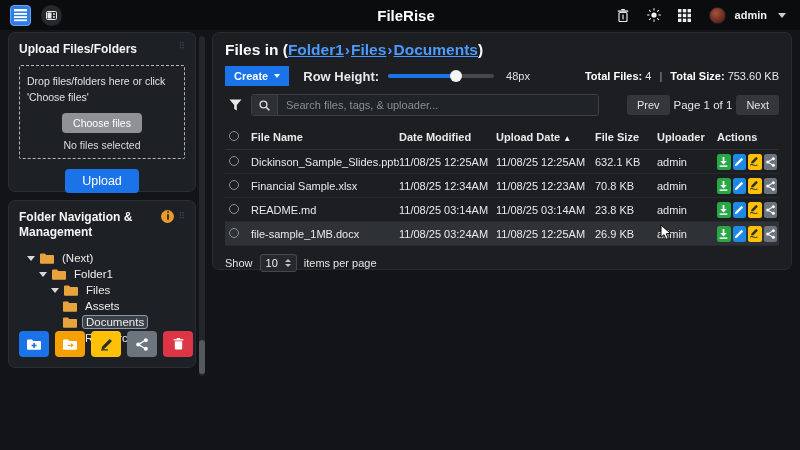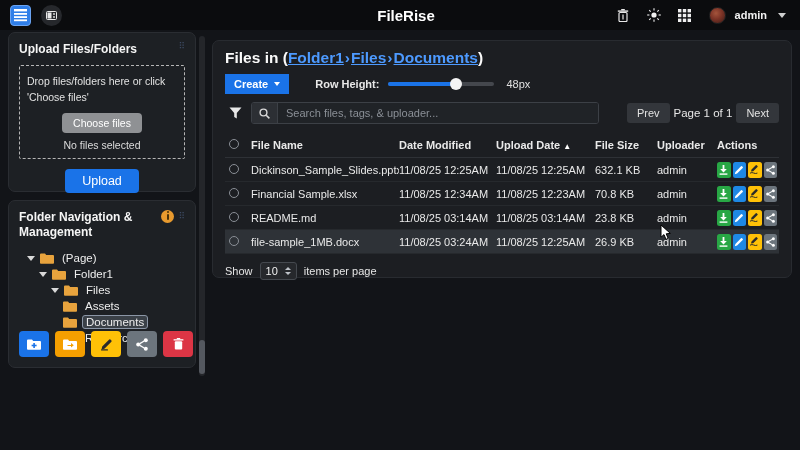--- a/index.html
+++ b/index.html
@@ -55,29 +55,29 @@
   .tree-label.selected { background:#3a4047; border:1px solid #8b96a6; }
   .folder-actions { position:absolute; left:10px; bottom:10px; display:flex; gap:6px; }
   .fa-btn { width:30px; height:26px; border:none; border-radius:4px; display:flex; align-items:center; justify-content:center; }
   .fa-blue { background:#1a73e8; } .fa-orange { background:#f59f00; } .fa-amber { background:#ffc107; } .fa-gray { background:#6c757d; } .fa-red { background:#dc3545; }
 
   
   .main-scrollbar { position:absolute; left:199px; top:36px; width:6px; height:340px; background:#24262a; border-radius:3px; }
   .main-scroll-thumb { position:absolute; left:0; bottom:2px; width:6px; height:34px; background:#54585f; border-radius:3px; }
 
   
-  .panel { position:absolute; left:212px; top:40px; width:580px; height:238px; background:#1c1e22; border:1px solid #282b30; border-radius:7px; padding:8px 12px; display:flex; flex-direction:column; }
+  .panel { position:absolute; left:212px; top:32px; width:580px; height:238px; background:#1c1e22; border:1px solid #282b30; border-radius:7px; padding:8px 12px; display:flex; flex-direction:column; }
   .bc { font-size:15.5px; font-weight:bold; color:#fafafa; }
   .bc a { color:#4d9aff; text-decoration:underline; cursor:pointer; }
   .bc .sep { color:#4d9aff; text-decoration:none; font-weight:bold; padding:0 1px; }
 
   .controls { display:flex; align-items:center; margin-top:7px; height:22px; }
   .create-btn { background:#1a73e8; color:#fff; border:none; border-radius:0; font-size:11px; font-weight:bold; padding:4px 9px; display:flex; align-items:center; gap:6px; font-family:inherit; }
   .create-caret { width:0; height:0; border-left:3.5px solid transparent; border-right:3.5px solid transparent; border-top:4px solid #fff; }
-  .rh-label { font-size:11px; font-weight:bold; color:#e8e8e8; margin-left:26px; }
+  .rh-label { font-size:13px; font-weight:bold; color:#e8e8e8; margin-left:14px; }
   .slider { position:relative; width:106px; height:4px; background:#44474d; border-radius:2px; margin-left:9px; }
   .slider-fill { position:absolute; left:0; top:0; height:4px; width:68px; background:#1a73e8; border-radius:2px; }
   .slider-thumb { position:absolute; left:62px; top:-4px; width:12px; height:12px; border-radius:50%; background:#f4f4f4; }
   .rh-value { font-size:11px; color:#e0e0e0; margin-left:12px; }
   .totals { margin-left:auto; font-size:11px; color:#e6e6e6; }
   .totals b { color:#ffffff; }
   .totals .div { padding:0 5px; color:#9aa0a6; }
 
   .search-row { display:flex; align-items:center; margin-top:8px; height:22px; }
   .filter-btn { width:20px; height:20px; background:transparent; border:none; display:flex; align-items:center; justify-content:center; }
@@ -201,21 +201,21 @@
         <span class="drag-dots">⠿</span>
       </div>
     </div>
 
     <div class="tree">
       <div class="tree-row lvl0">
         <span class="tw-caret"></span>
         <svg width="14" height="11" viewBox="0 0 14 11">
             <path d="M0 1.5 Q0 0.5 1 0.5 H5 L6.2 2 H13 Q14 2 14 3 V10 Q14 10.8 13 10.8 H1 Q0 10.8 0 10 Z" fill="#e8a33d"></path>
           </svg>
-        <span class="tree-label">(Page)</span>
+        <span class="tree-label">(Next)</span>
       </div>
       <div class="tree-row lvl1">
         <span class="tw-caret"></span>
         <svg width="14" height="11" viewBox="0 0 14 11">
             <path d="M0 1.5 Q0 0.5 1 0.5 H5 L6.2 2 H13 Q14 2 14 3 V10 Q14 10.8 13 10.8 H1 Q0 10.8 0 10 Z" fill="#e8a33d"></path>
           </svg>
         <span class="tree-label">Folder1</span>
       </div>
       <div class="tree-row lvl2">
         <span class="tw-caret"></span>
@@ -298,20 +298,27 @@
     <button class="create-btn">
       <span>Create</span>
       <span class="create-caret"></span>
     </button>
     <span class="rh-label">Row Height:</span>
     <div class="slider">
       <div class="slider-fill"></div>
       <div class="slider-thumb"></div>
     </div>
     <span class="rh-value">48px</span>
+    <div class="totals">
+      <b>Total Files:</b>
+      <span>4</span>
+      <span class="div">|</span>
+      <b>Total Size:</b>
+      <span>753.60 KB</span>
+    </div>
   </div>
 
   <div class="search-row">
     <button class="filter-btn">
       <svg width="13" height="12" viewBox="0 0 13 12">
           <path d="M0.5 0.5 H12.5 L7.8 6 V11.5 L5.2 10 V6 Z" fill="#e8e8e8"></path>
         </svg>
     </button>
     <div class="search-group">
       <div class="search-icon-box">

